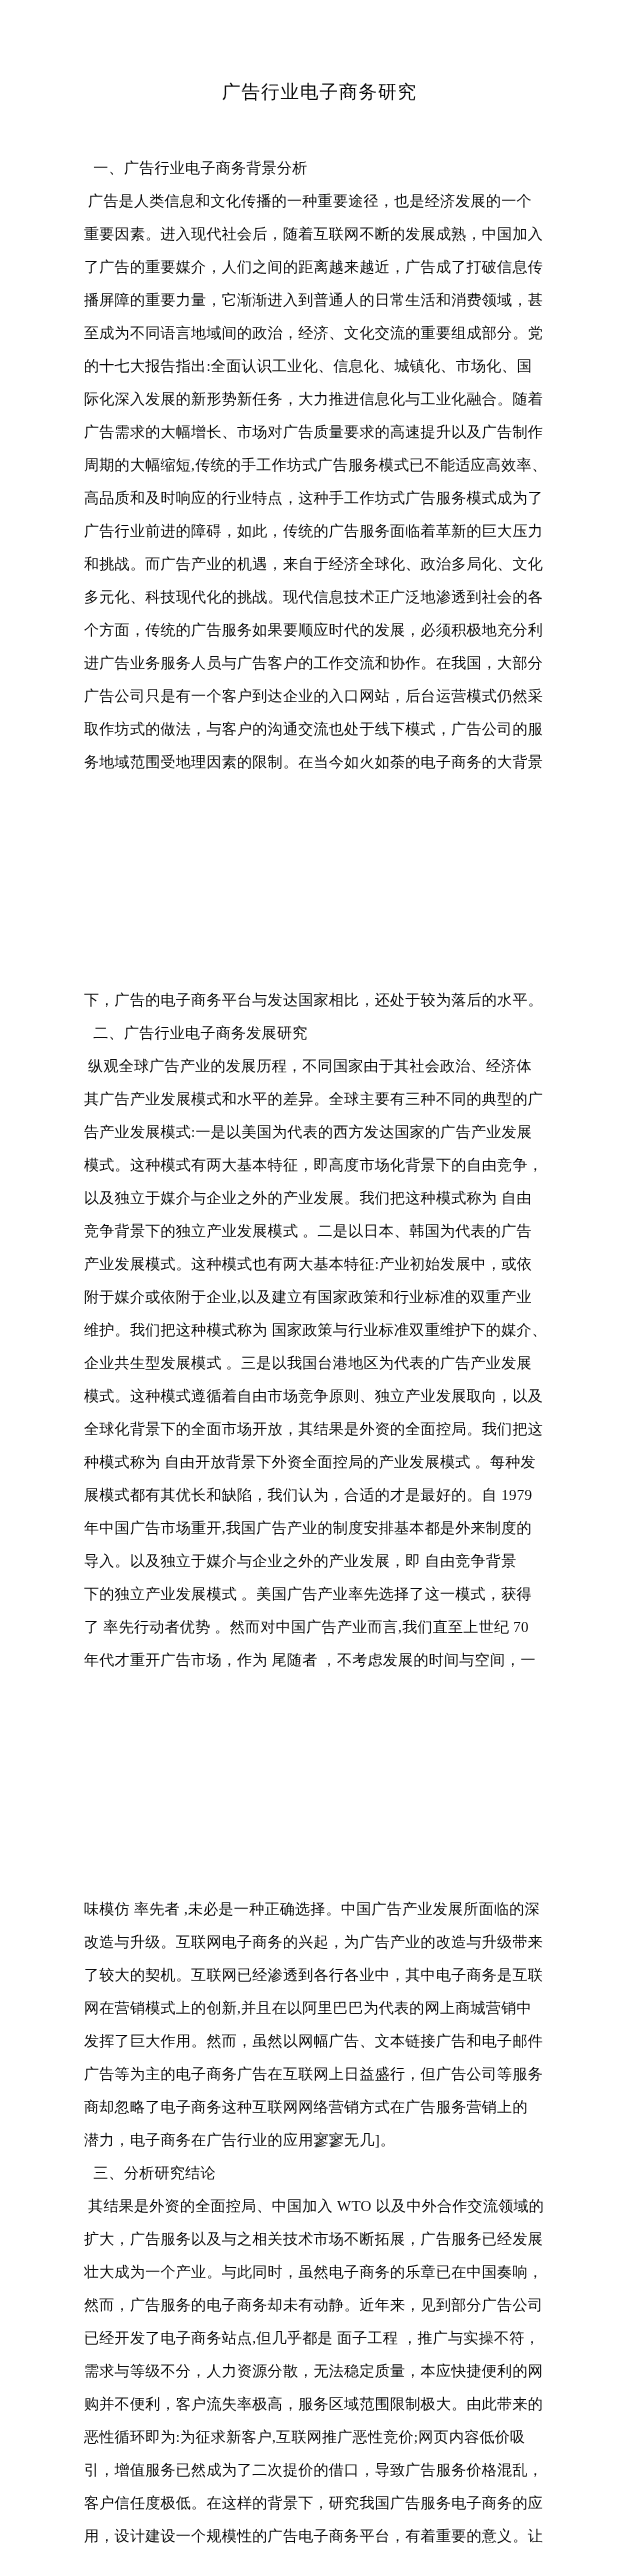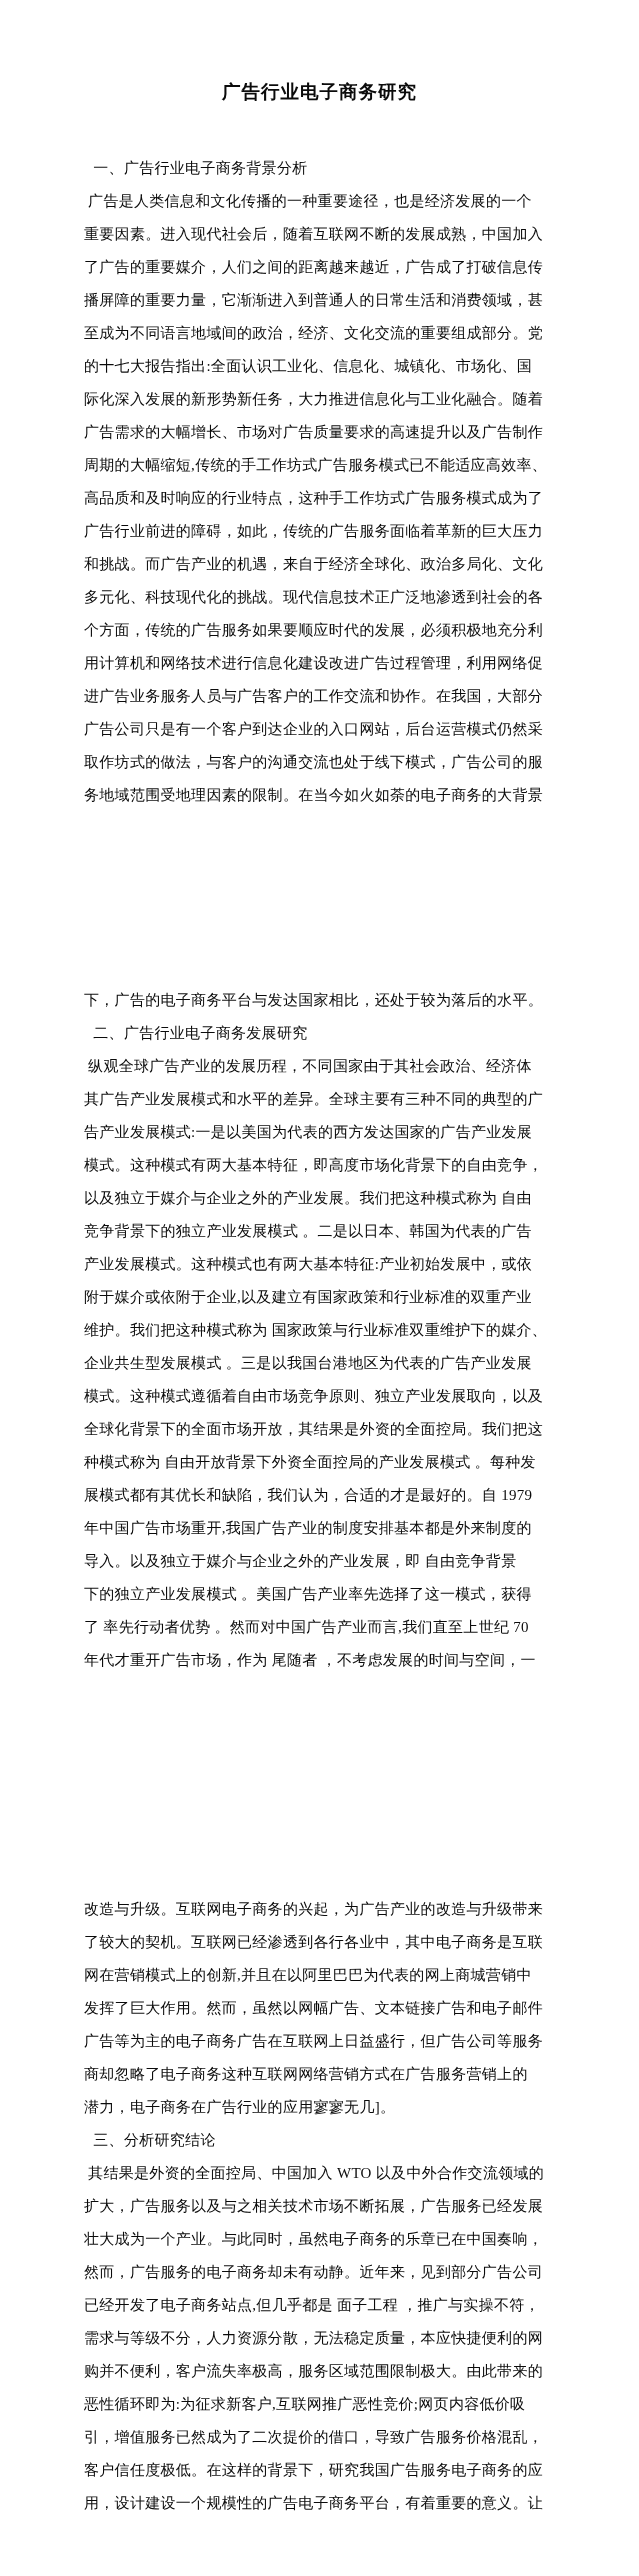--- a/index.html
+++ b/index.html
@@ -14,21 +14,21 @@
   }
   .doc-title{
     position:absolute;
     top:79px;
     left:0;
     width:639px;
     height:27px;
     line-height:27px;
     text-align:center;
     font-size:18.5px;
-    font-weight:bold;
+    font-weight:normal;
     letter-spacing:1px;
     white-space:nowrap;
   }
   .page{
     position:absolute;
     left:84px;
     width:489px;
   }
   .page .line{
     height:33px;
@@ -55,21 +55,20 @@
       <div class="line p">至成为不同语言地域间的政治，经济、文化交流的重要组成部分。党</div>
       <div class="line p">的十七大报告指出:全面认识工业化、信息化、城镇化、市场化、国</div>
       <div class="line p">际化深入发展的新形势新任务，大力推进信息化与工业化融合。随着</div>
       <div class="line p">广告需求的大幅增长、市场对广告质量要求的高速提升以及广告制作</div>
       <div class="line p">周期的大幅缩短,传统的手工作坊式广告服务模式已不能适应高效率、</div>
       <div class="line p">高品质和及时响应的行业特点，这种手工作坊式广告服务模式成为了</div>
       <div class="line p">广告行业前进的障碍，如此，传统的广告服务面临着革新的巨大压力</div>
       <div class="line p">和挑战。而广告产业的机遇，来自于经济全球化、政治多局化、文化</div>
       <div class="line p">多元化、科技现代化的挑战。现代信息技术正广泛地渗透到社会的各</div>
       <div class="line p">个方面，传统的广告服务如果要顺应时代的发展，必须积极地充分利</div>
-      <div class="line p">用计算机和网络技术进行信息化建设改进广告过程管理，利用网络促</div>
       <div class="line p">进广告业务服务人员与广告客户的工作交流和协作。在我国，大部分</div>
       <div class="line p">广告公司只是有一个客户到达企业的入口网站，后台运营模式仍然采</div>
       <div class="line p">取作坊式的做法，与客户的沟通交流也处于线下模式，广告公司的服</div>
       <div class="line p">务地域范围受地理因素的限制。在当今如火如荼的电子商务的大背景</div>
     </div>
 
   <div class="page" style="top:984px">
       <div class="line p">下，广告的电子商务平台与发达国家相比，还处于较为落后的水平。</div>
       <div class="line h">二、广告行业电子商务发展研究</div>
       <div class="line pi">纵观全球广告产业的发展历程，不同国家由于其社会政治、经济体</div>
@@ -87,20 +86,21 @@
       <div class="line p">种模式称为 自由开放背景下外资全面控局的产业发展模式 。每种发</div>
       <div class="line p">展模式都有其优长和缺陷，我们认为，合适的才是最好的。自 1979</div>
       <div class="line p">年中国广告市场重开,我国广告产业的制度安排基本都是外来制度的</div>
       <div class="line p">导入。以及独立于媒介与企业之外的产业发展，即 自由竞争背景</div>
       <div class="line p">下的独立产业发展模式 。美国广告产业率先选择了这一模式，获得</div>
       <div class="line p">了 率先行动者优势 。然而对中国广告产业而言,我们直至上世纪 70</div>
       <div class="line p">年代才重开广告市场，作为 尾随者 ，不考虑发展的时间与空间，一</div>
     </div>
 
   <div class="page" style="top:1893px">
+      <div class="line p">味模仿 率先者 ,未必是一种正确选择。中国广告产业发展所面临的深</div>
       <div class="line p">改造与升级。互联网电子商务的兴起，为广告产业的改造与升级带来</div>
       <div class="line p">了较大的契机。互联网已经渗透到各行各业中，其中电子商务是互联</div>
       <div class="line p">网在营销模式上的创新,并且在以阿里巴巴为代表的网上商城营销中</div>
       <div class="line p">发挥了巨大作用。然而，虽然以网幅广告、文本链接广告和电子邮件</div>
       <div class="line p">广告等为主的电子商务广告在互联网上日益盛行，但广告公司等服务</div>
       <div class="line p">商却忽略了电子商务这种互联网网络营销方式在广告服务营销上的</div>
       <div class="line p">潜力，电子商务在广告行业的应用寥寥无几]。</div>
       <div class="line h">三、分析研究结论</div>
       <div class="line pi">其结果是外资的全面控局、中国加入 WTO 以及中外合作交流领域的</div>
       <div class="line p">扩大，广告服务以及与之相关技术市场不断拓展，广告服务已经发展</div>

